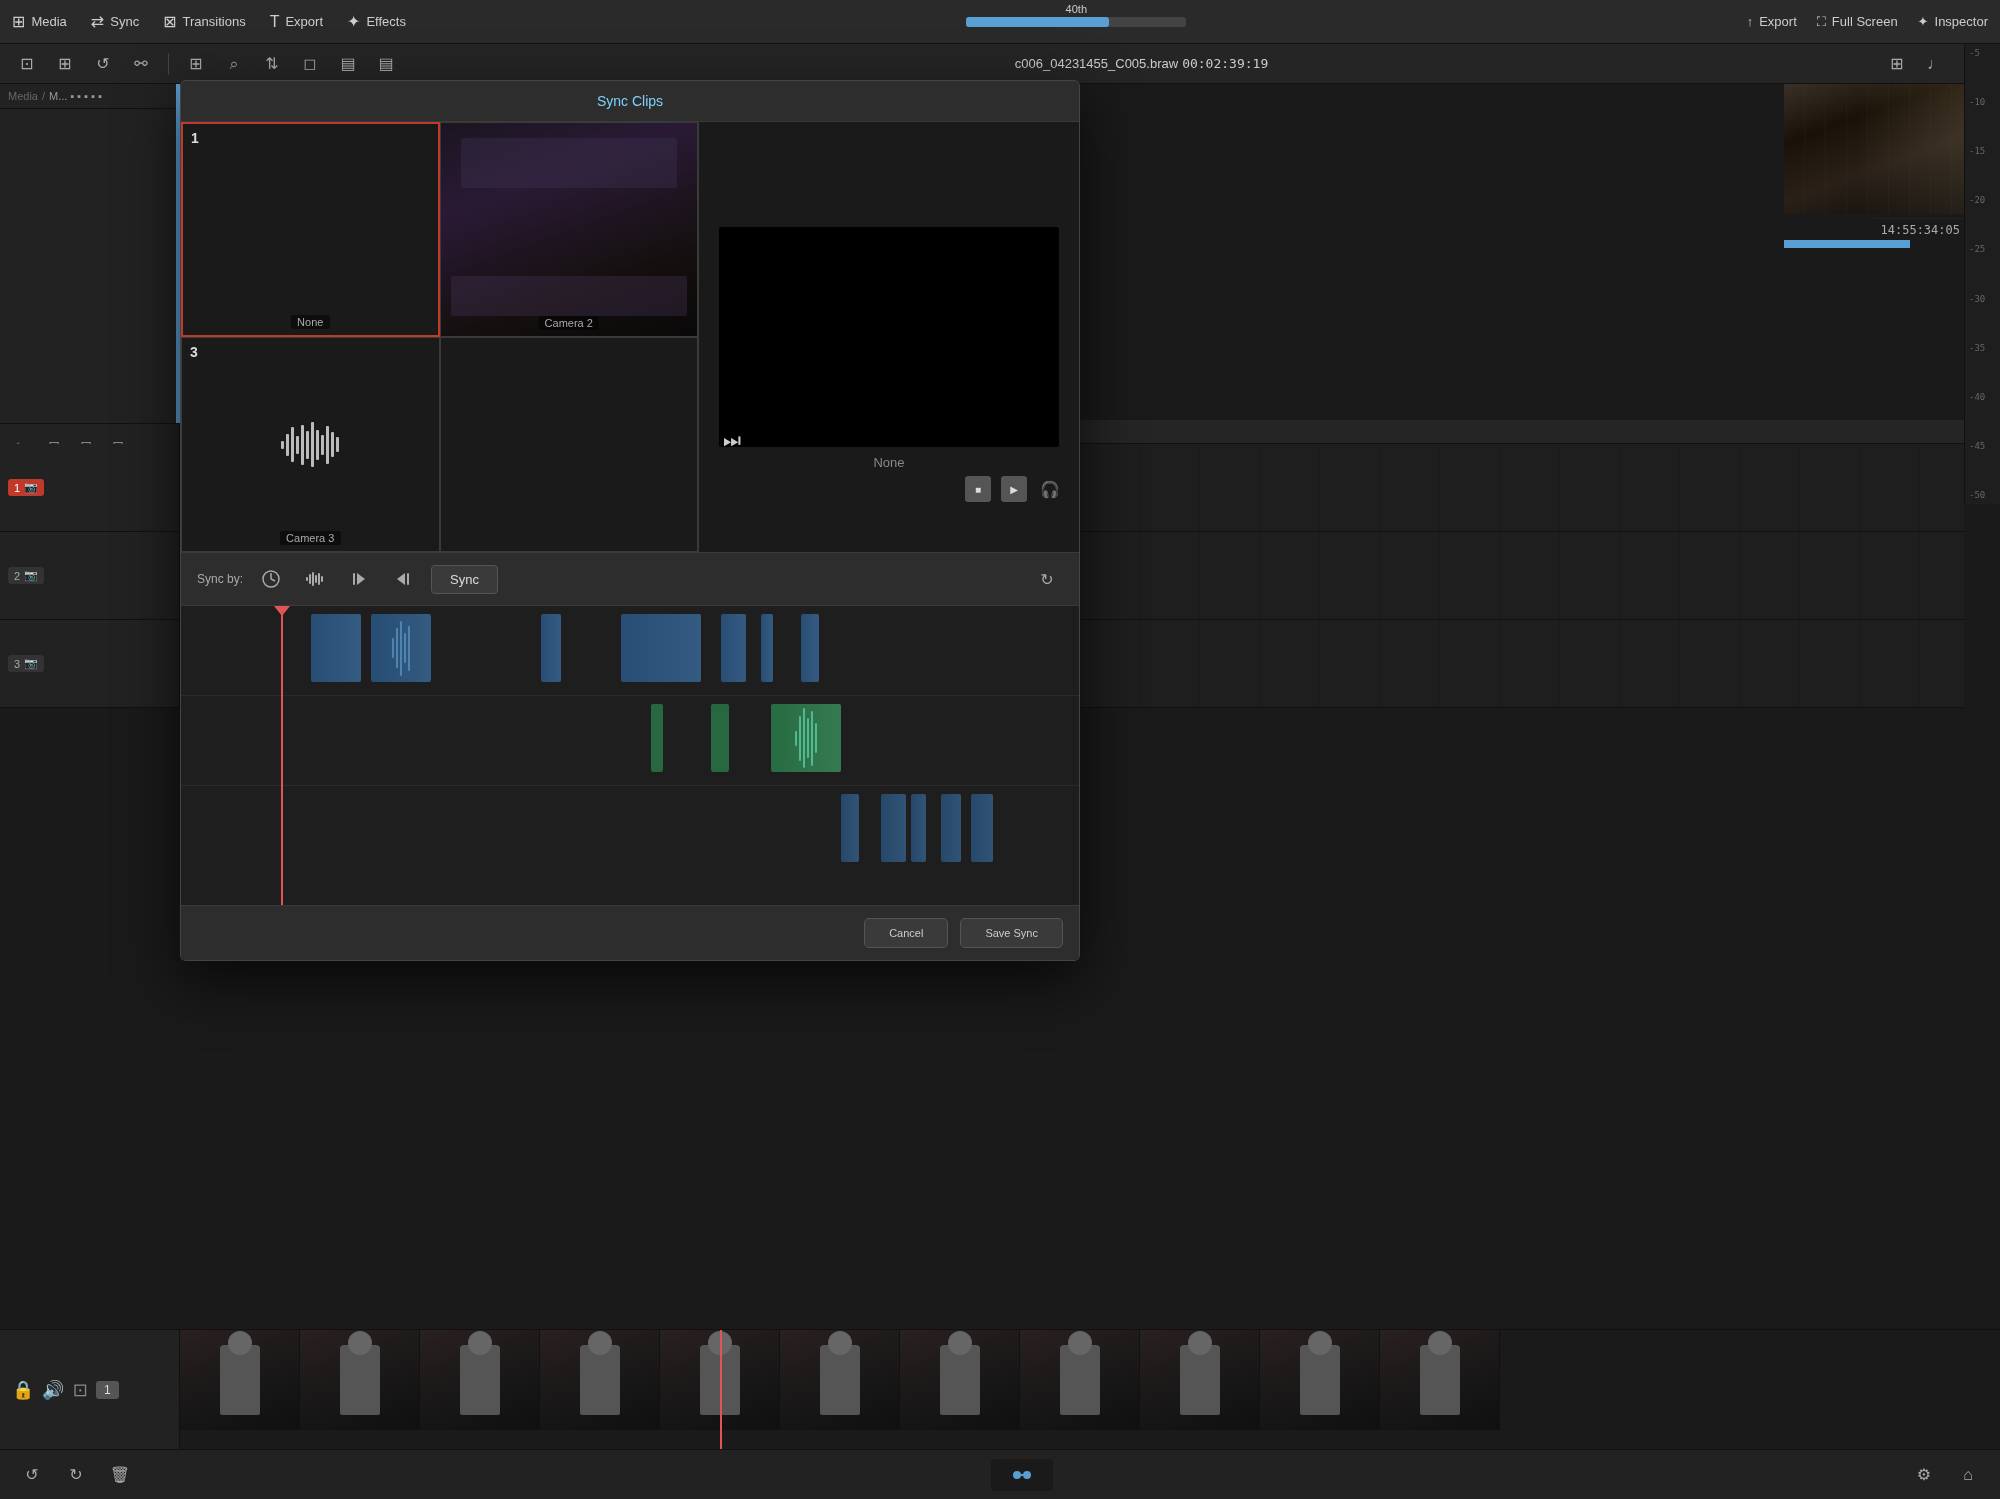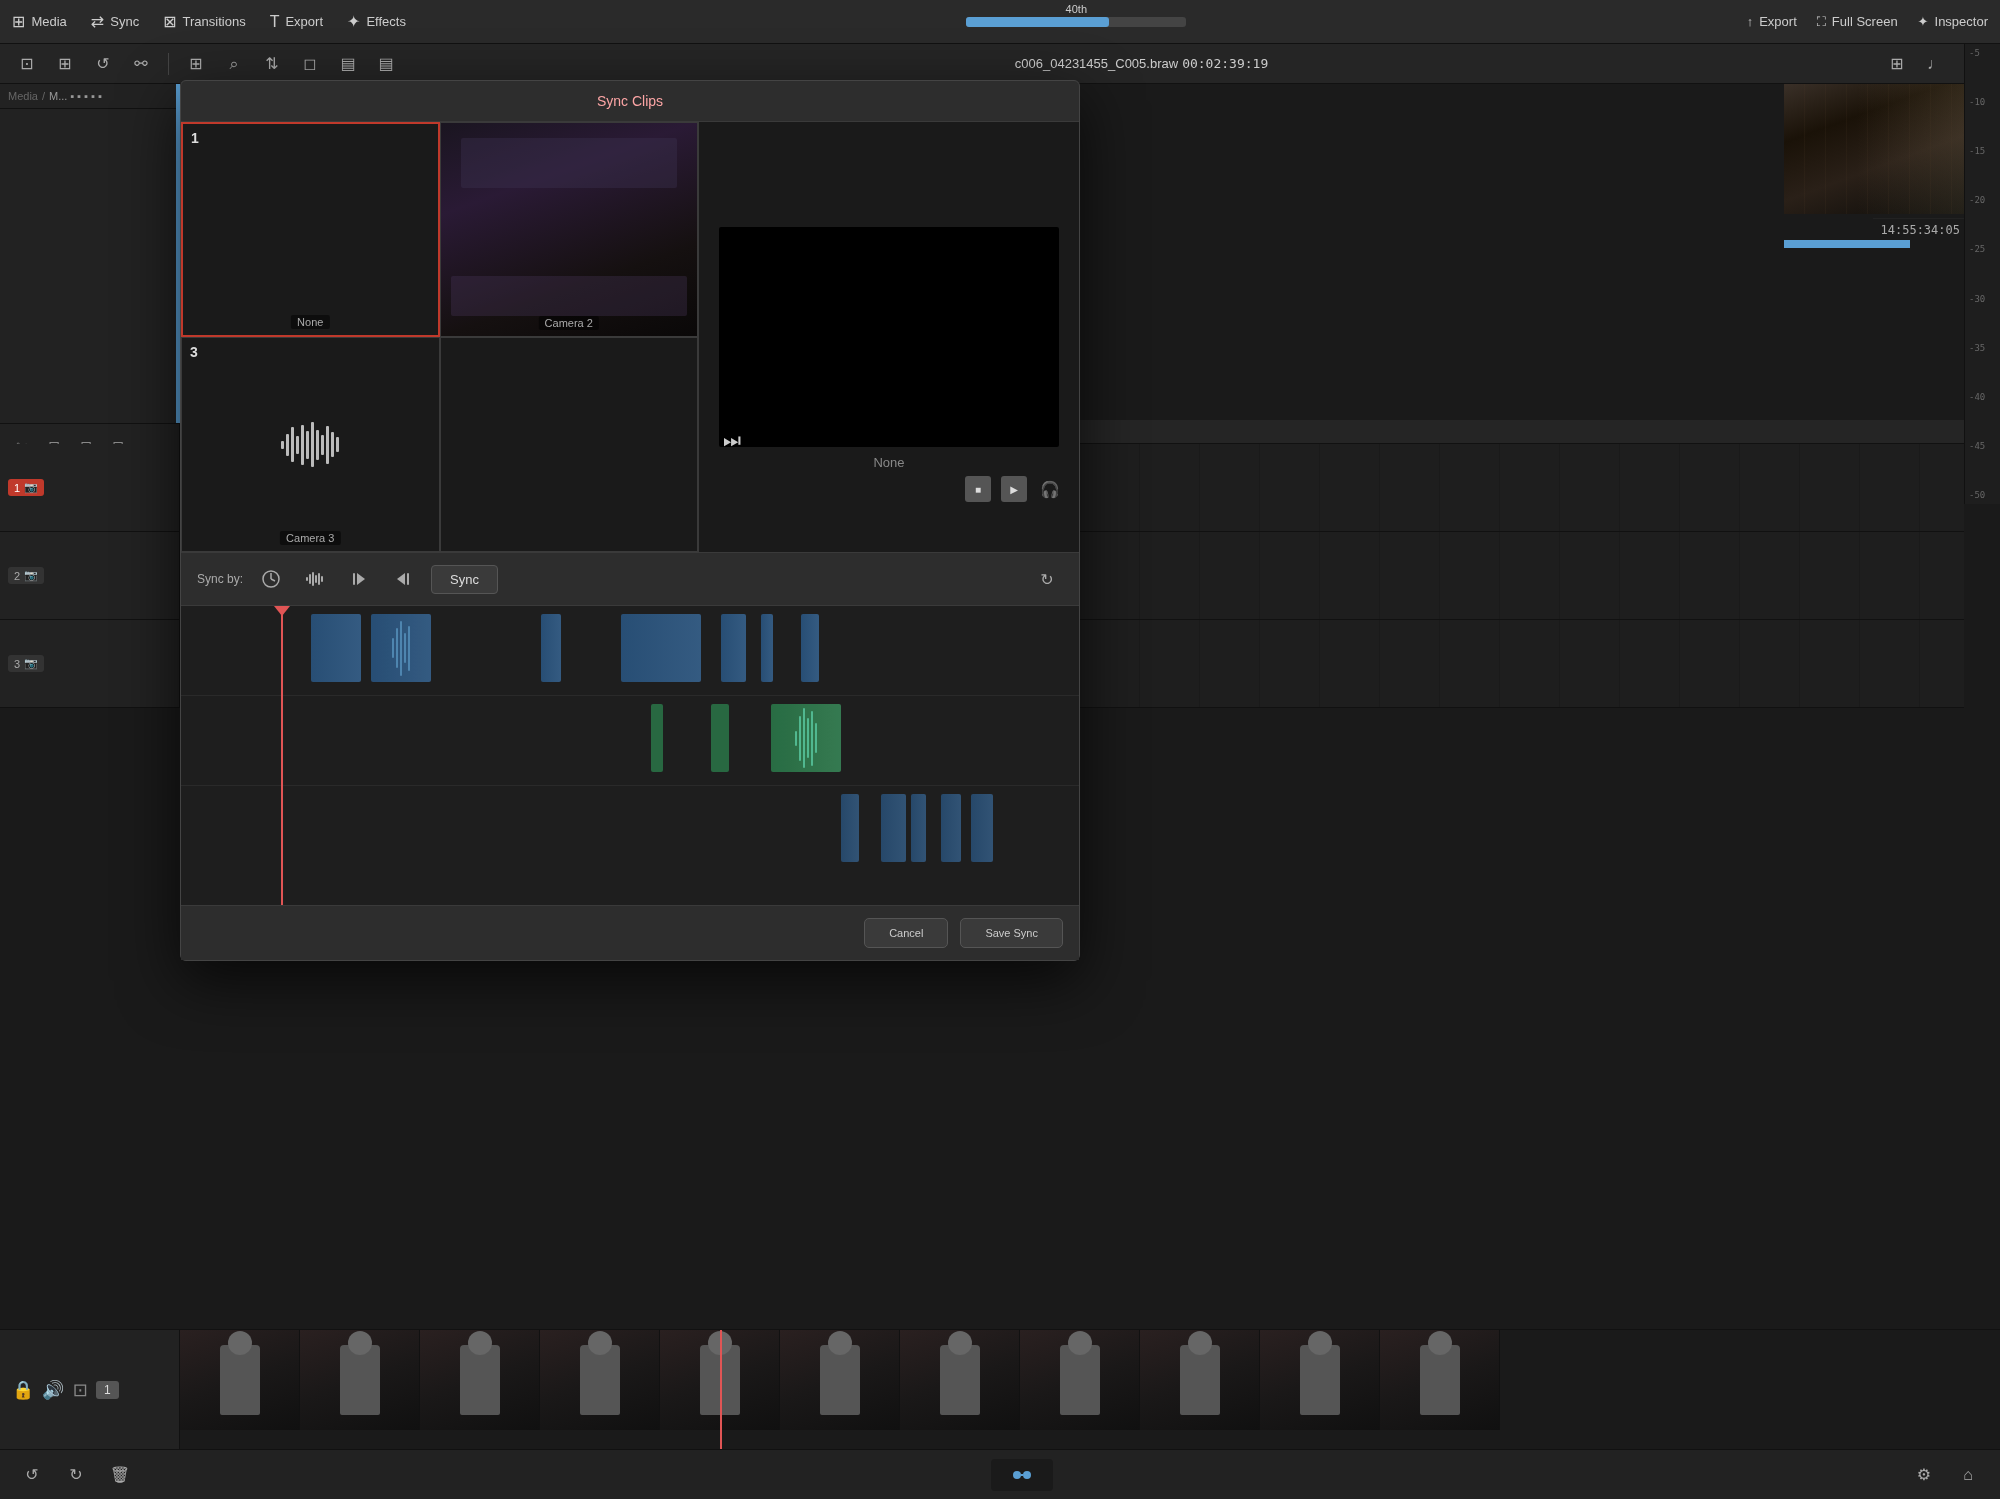--- a/index.html
+++ b/index.html
@@ -193,21 +193,21 @@
       background: #2d2d2d;
       border: 1px solid #444;
       border-radius: 6px;
       z-index: 100;
       box-shadow: 0 20px 60px rgba(0,0,0,0.7);
     }
     .dialog-titlebar {
       text-align: center;
       padding: 12px;
       font-size: 14px;
-      color: #fca5a5;
+      color: #7dd3fc;
       border-bottom: 1px solid #3a3a3a;
     }
     .dialog-body {
       display: flex;
       height: 430px;
     }
     .sync-view-panel {
       flex: 1;
       border-right: 1px solid #3a3a3a;
       display: flex;

